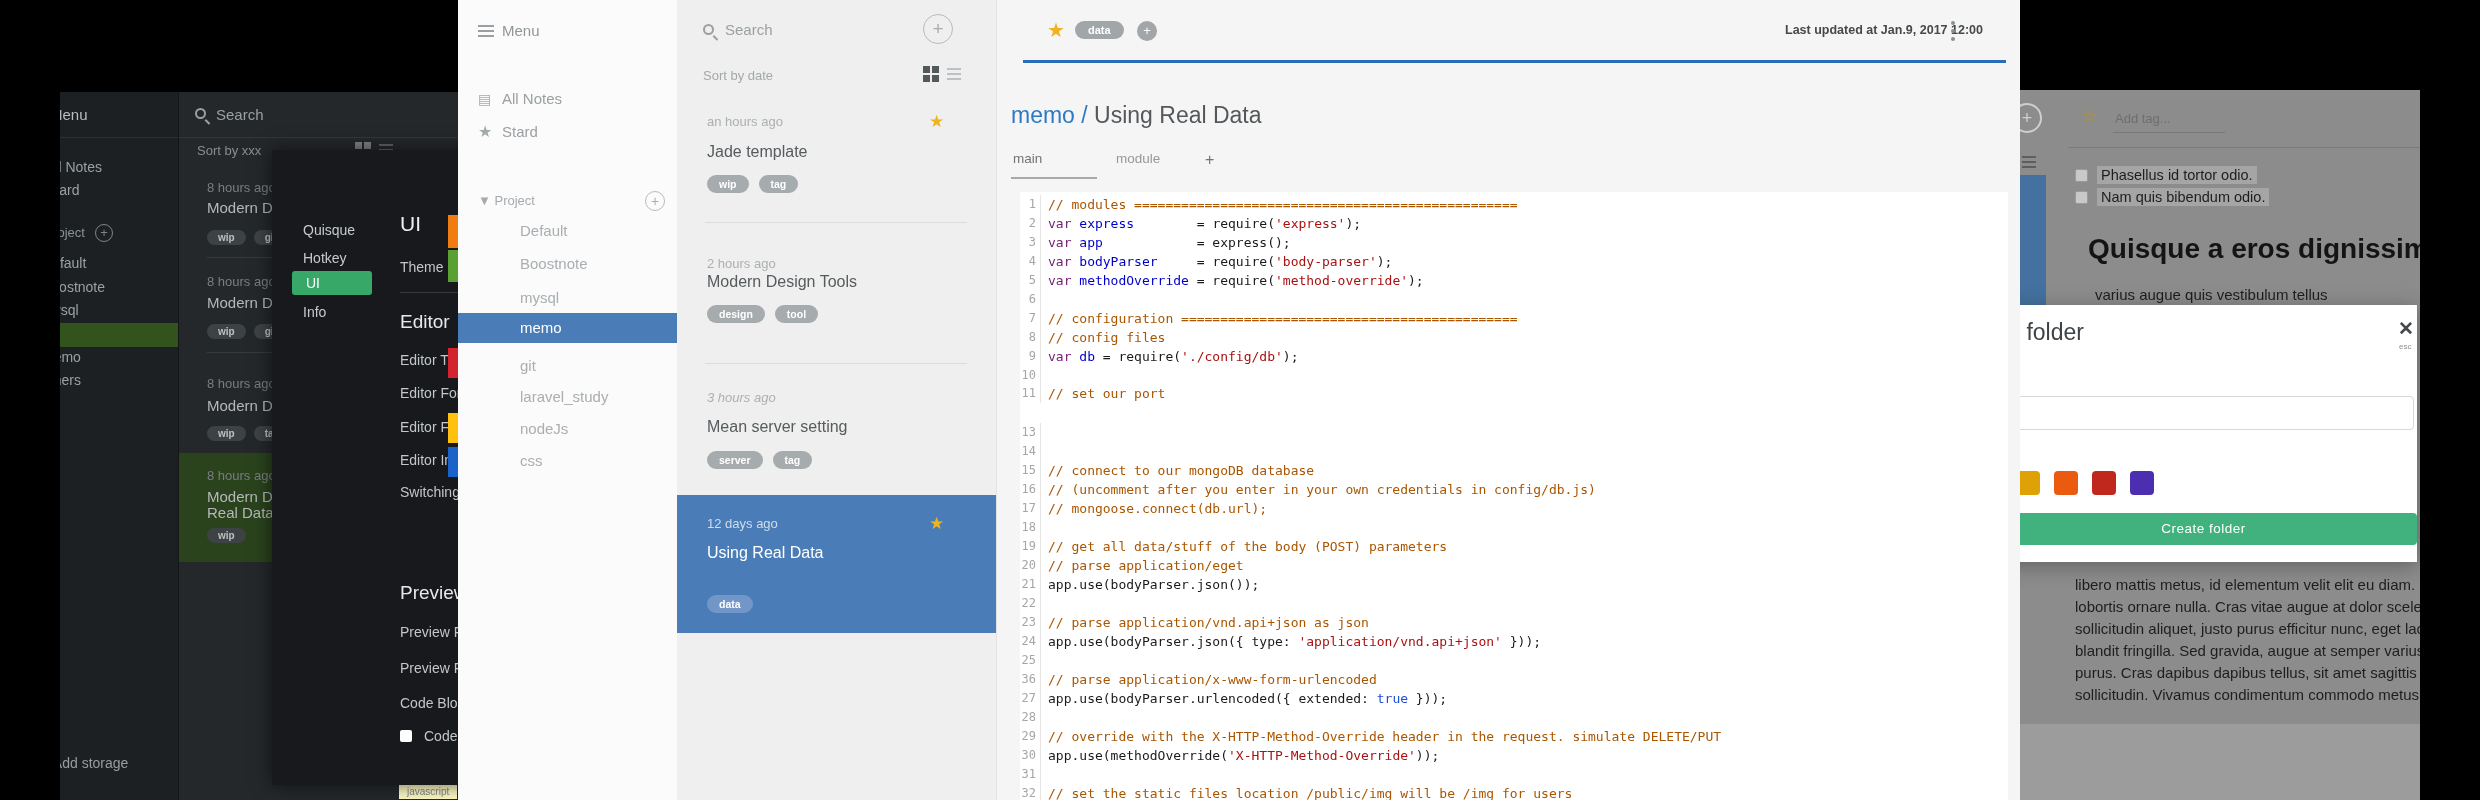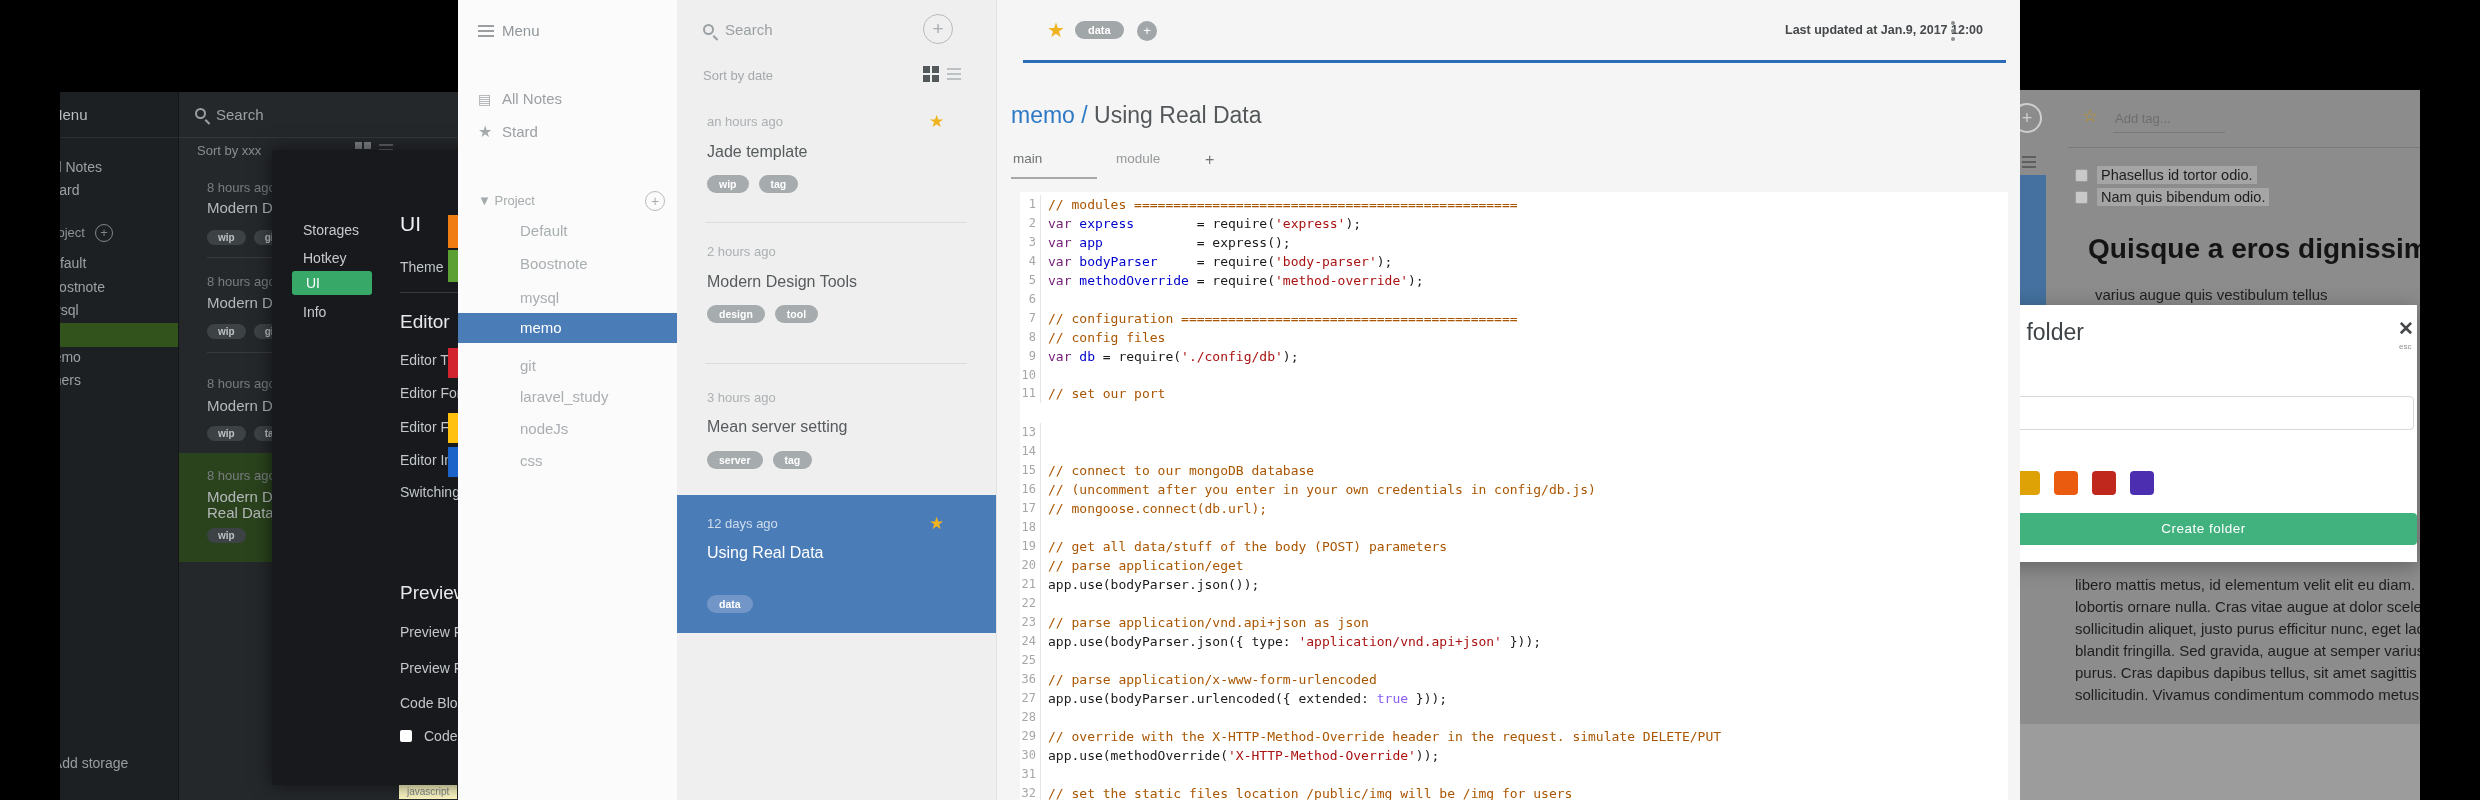--- a/index.html
+++ b/index.html
@@ -106,21 +106,21 @@
   .ed-title .rest{color:#54585a;}
   .ed-tab{top:151px;font-size:13.5px;white-space:nowrap;}
   .ed-tab-underline{left:14px;top:177px;width:86px;height:2px;background:#a8a8a8;}
   .code{left:23px;top:192px;width:988px;height:608px;background:#fff;overflow:hidden;}
   .cl{position:absolute;left:0;width:988px;height:19px;white-space:pre;
       font-family:"DejaVu Sans Mono",monospace;font-size:13px;line-height:19px;}
   .cl .num{position:absolute;left:0;top:0;width:21px;text-align:right;color:#a6a6a6;
            font-size:12px;padding-right:4px;border-right:1px solid #e5e5e5;height:19px;}
   .cl .src{position:absolute;left:28px;top:0;color:#1a1a1a;}
   .tk-cm{color:#aa5500;} .tk-kw{color:#701a75;} .tk-df{color:#0000cc;}
-  .tk-st{color:#aa1111;} .tk-nm{color:#116644;} .tk-at{color:#8b5cf6;} .tk-pl{color:#1a1a1a;}
+  .tk-st{color:#aa1111;} .tk-nm{color:#116644;} .tk-at{color:#1d4ed8;} .tk-pl{color:#1a1a1a;}
 
   
   .dim{left:2020px;top:90px;width:400px;height:710px;background:#8c8c8c;z-index:2;}
   .dim-plus{left:-8px;top:13px;width:30px;height:30px;border:2px solid #cfcfcf;border-radius:50%;
             color:#cfcfcf;font-size:18px;line-height:27px;text-align:center;}
   .dim-listico{left:2px;top:66px;width:14px;height:12px;}
   .dim-listico i{position:absolute;left:0;width:14px;height:2px;background:#5e5e5e;}
   .dim-bluestrip{left:0;top:85px;width:26px;height:130px;background:#44719f;}
   .dim-star{left:62px;top:15px;font-size:18px;color:#bd9327;}
   .dim-addtag{left:95px;top:21px;font-size:13px;color:#6e6e6e;}
@@ -220,21 +220,21 @@
           <div class="abs dn-title" style="top: 397px;">Modern Design Tools</div>
           <div class="abs dn-title" style="top: 413px;">Real Data</div>
           <div class="abs dn-pillrow" style="top: 433px;"><span class="dn-pill">wip</span></div>
         </div>
     </div>
     <span class="abs d-mode" style="left:399px;top:692px;">javascript</span>
   </div>
 
   <div class="abs settings">
     <div id="settings-nav">
-        <div class="abs st-nav" style="top: 72px;">Storages</div>
+        <div class="abs st-nav" style="top: 72px;">Quisque</div>
         <div class="abs st-nav" style="top: 100px;">Hotkey</div>
         <div class="abs st-navpill" style="top: 121px;">UI</div>
         <div class="abs st-nav" style="top: 154px;">Info</div>
       </div>
     <span class="abs st-h1" style="top:62px;">UI</span>
     <span class="abs st-row" style="top:109px;">Theme</span>
     <div class="abs st-div" style="top:142px;"></div>
     <span class="abs st-h2" style="top:161px;">Editor</span>
     <div id="settings-editor-rows">
         <div class="abs st-row" style="top: 202px;">Editor Theme</div>
@@ -298,25 +298,25 @@
         <i style="top:0"></i>
         <i style="top:5px"></i>
         <i style="top:10px"></i>
       </span>
     <div id="light-notes">
         <div class="abs ln-time" style="top: 114px;">an hours ago</div>
         <div class="abs ln-star" style="top: 111px;">★</div>
         <div class="abs ln-title" style="top: 143px;">Jade template</div>
         <div class="abs ln-pillrow" style="top: 174px;"><span class="ln-pill">wip</span><span class="ln-pill">tag</span></div>
         <div class="abs ln-div" style="top: 222px;"></div>
-        <div class="abs ln-time" style="top: 244px; text-align: center;">2 hours ago</div>
+        <div class="abs ln-time" style="top: 256px; text-align: center;">2 hours ago</div>
         <div class="abs ln-title" style="top: 273px;">Modern Design Tools</div>
         <div class="abs ln-pillrow" style="top: 304px;"><span class="ln-pill">design</span><span class="ln-pill">tool</span></div>
         <div class="abs ln-div" style="top: 363px;"></div>
-        <div class="abs ln-time" style="top: 390px;">3 hours ago</div>
+        <div class="abs ln-time" style="top: 390px; font-style: italic;">3 hours ago</div>
         <div class="abs ln-title" style="top: 418px;">Mean server setting</div>
         <div class="abs ln-pillrow" style="top: 450px;"><span class="ln-pill">server</span><span class="ln-pill">tag</span></div>
         <div class="abs ln-sel" style="top: 495px; height: 138px;">
           <div class="abs ln-time" style="top: 21px;">12 days ago</div>
           <div class="abs ln-star" style="top: 18px;">★</div>
           <div class="abs ln-title" style="top: 49px;">Using Real Data</div>
           <div class="abs ln-pillrow" style="top: 99px;"><span class="ln-pill">data</span></div>
         </div>
       </div>
   </div>

